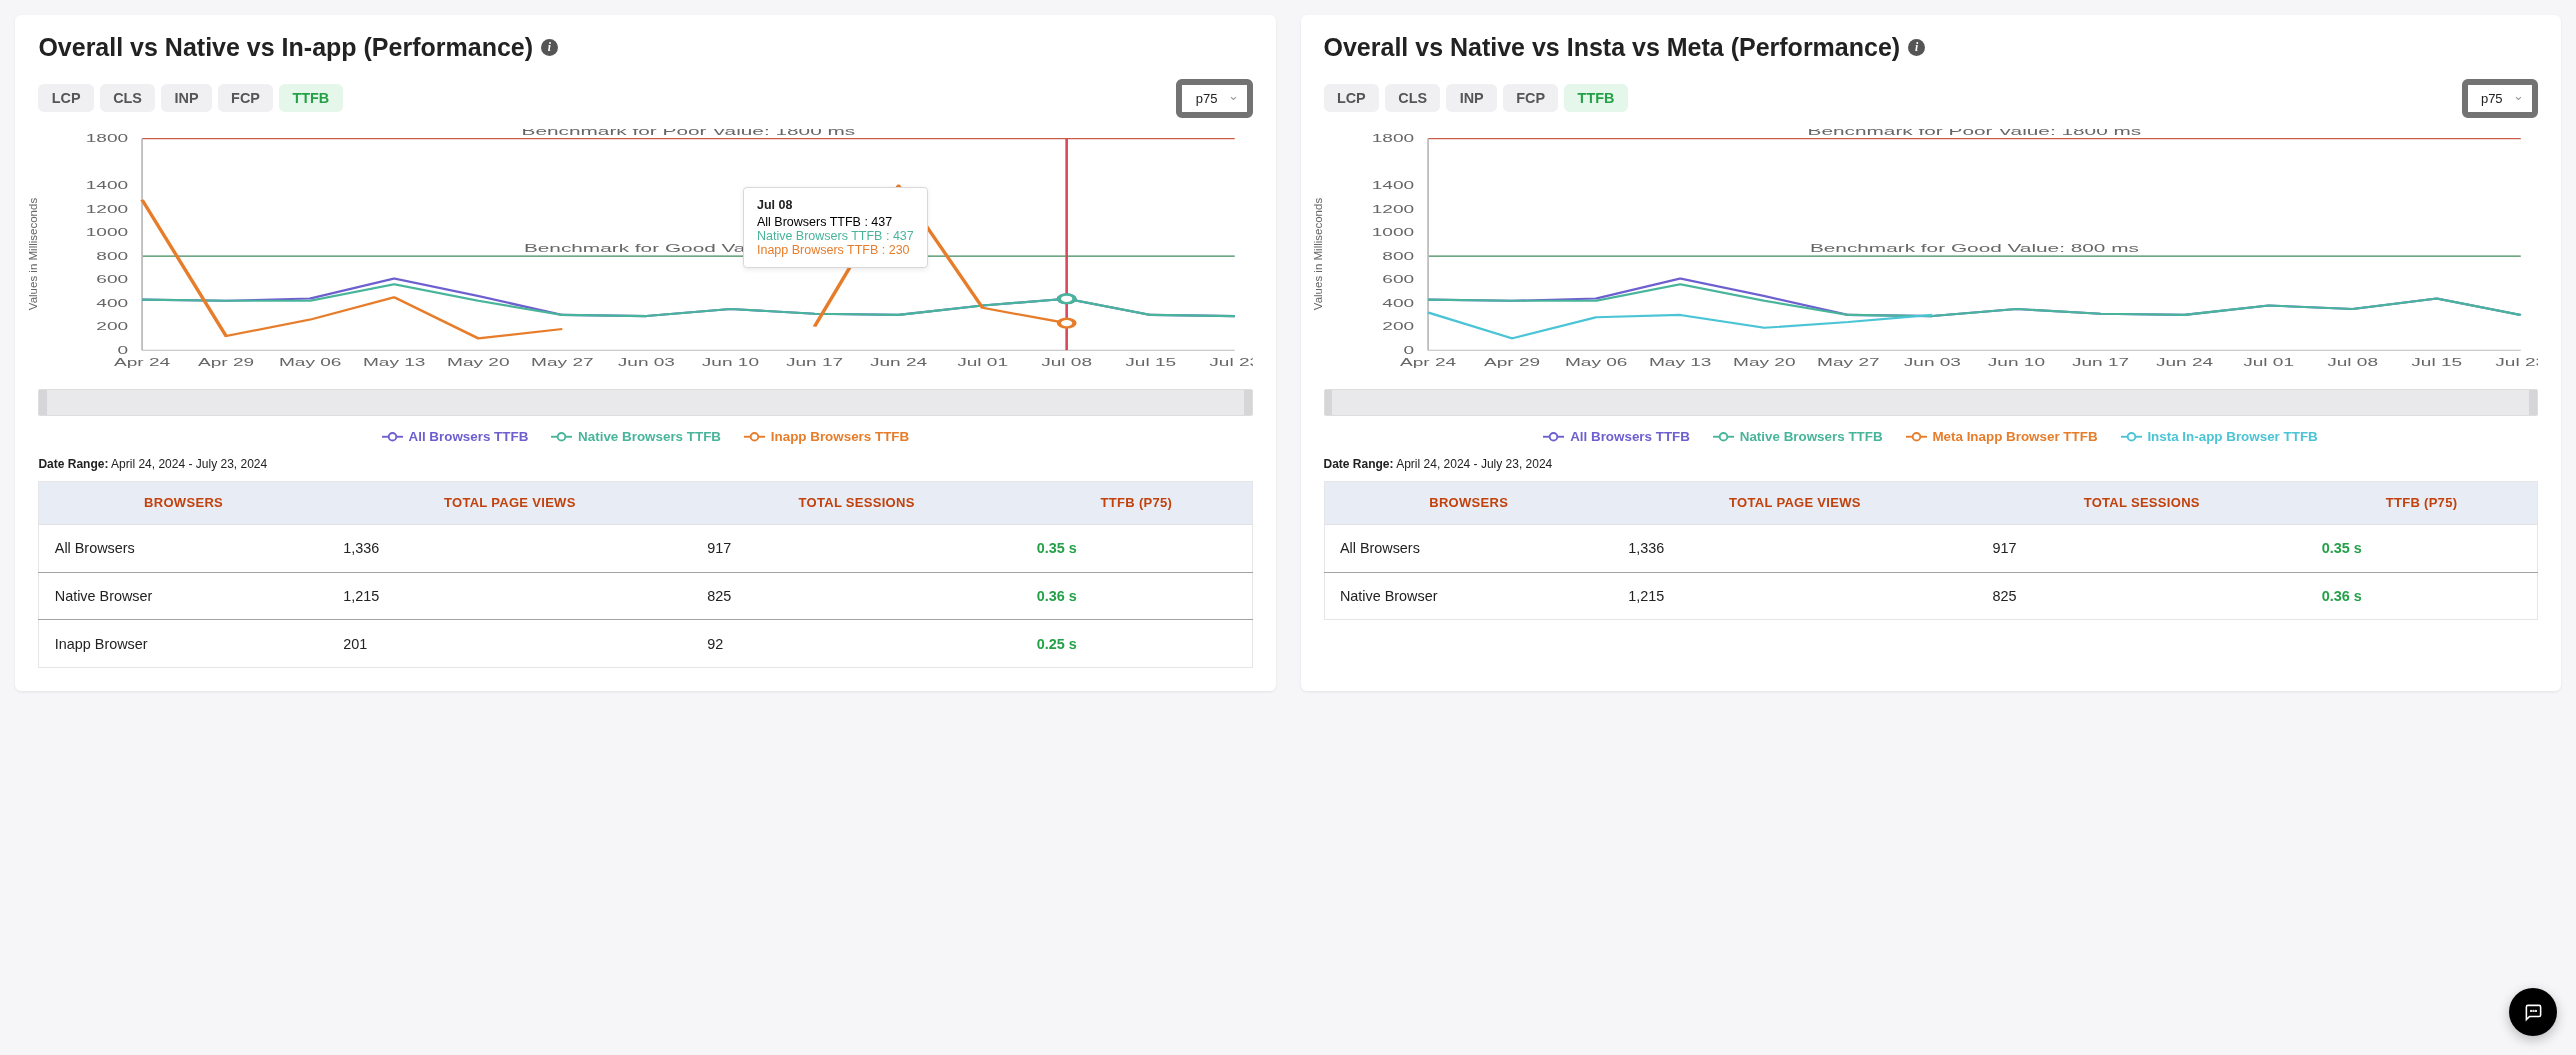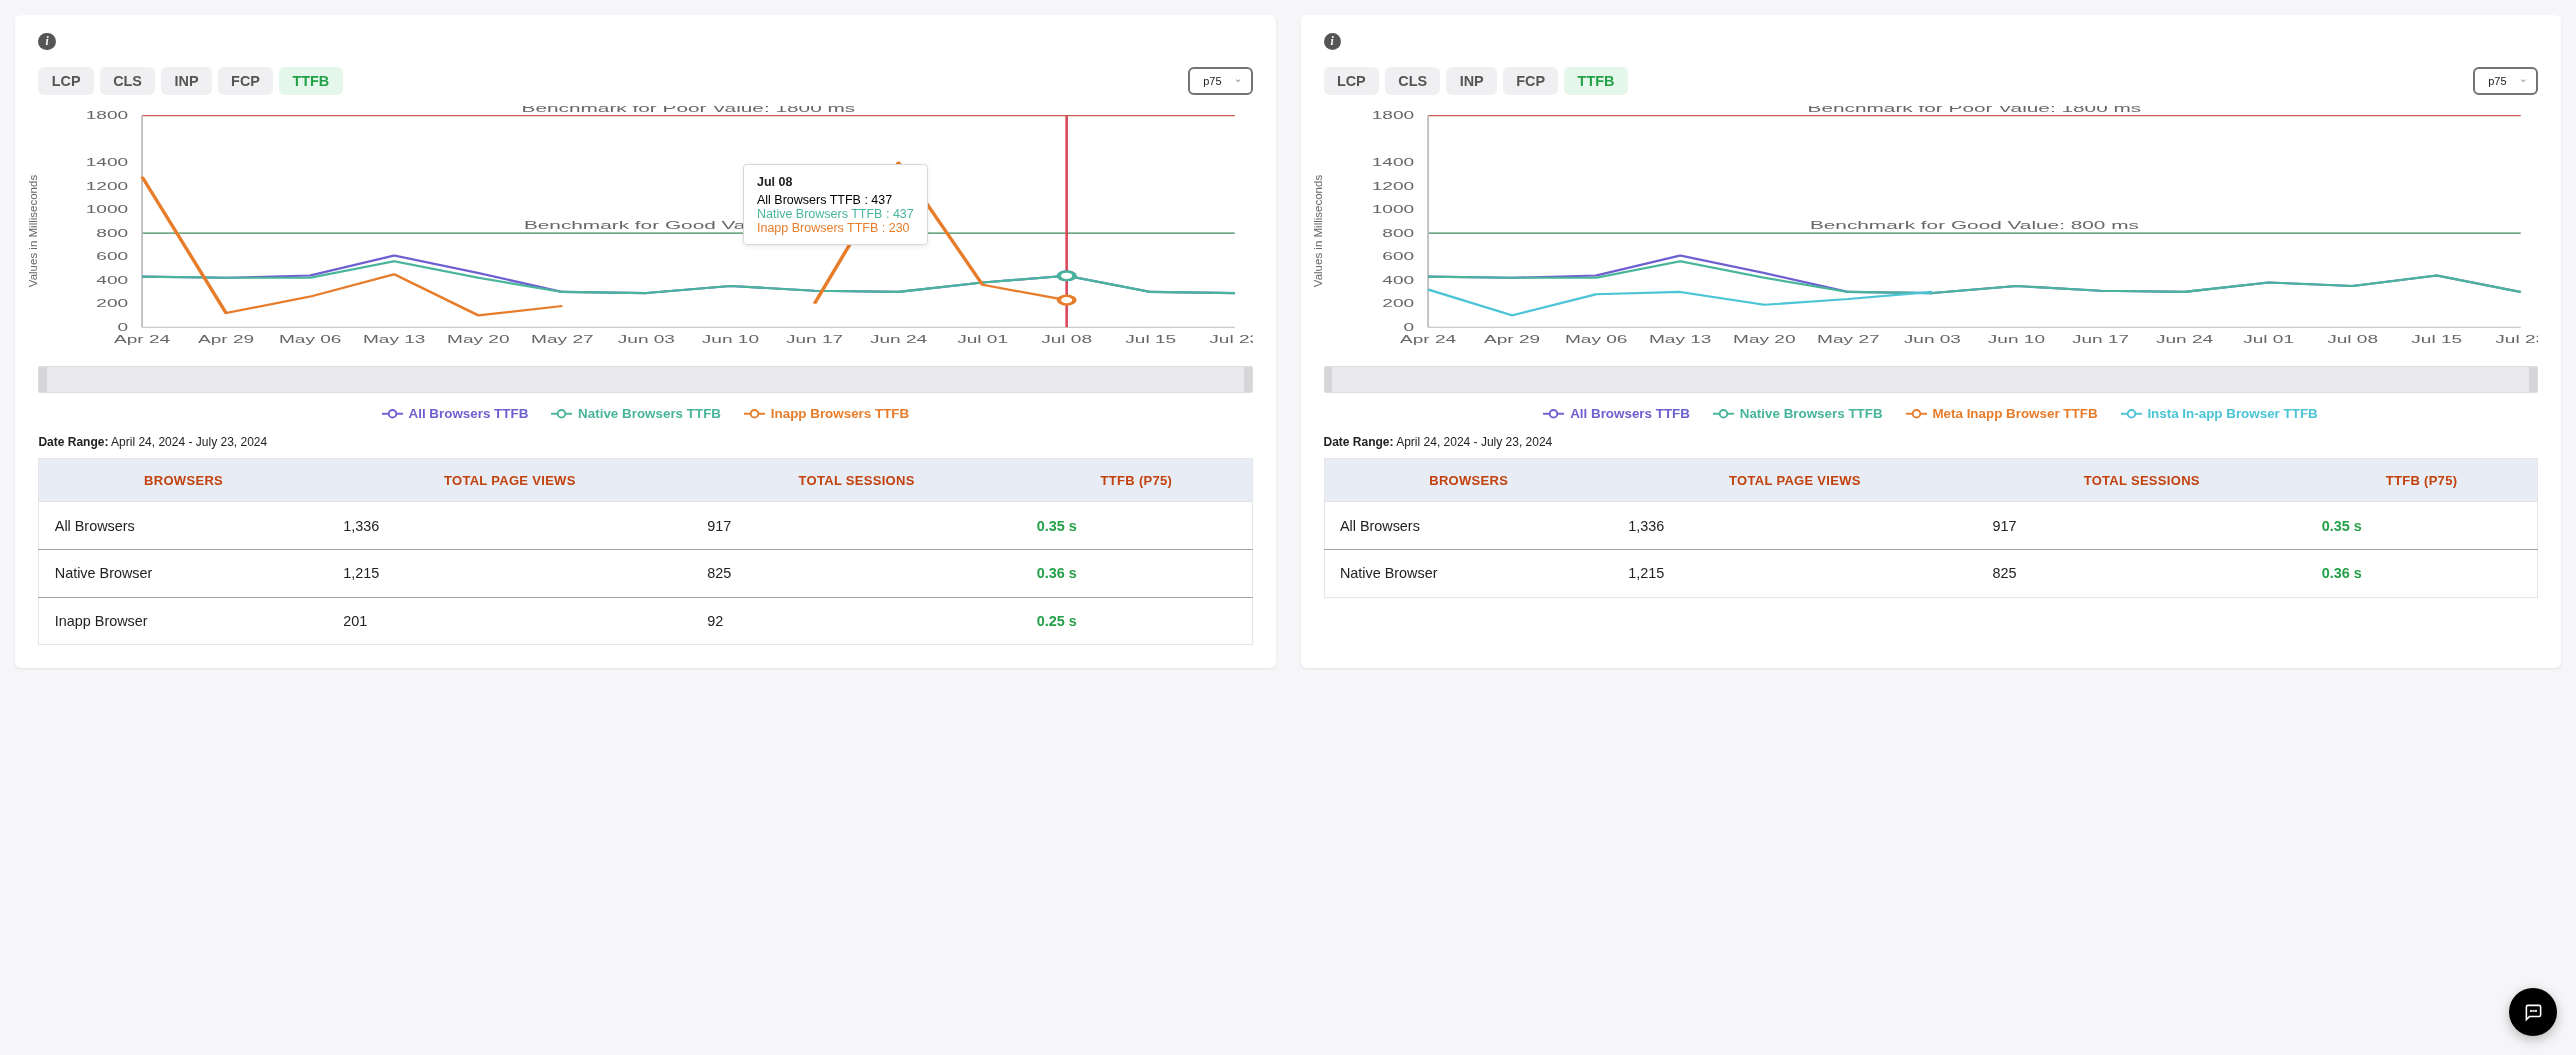--- a/index.html
+++ b/index.html
@@ -39,24 +39,24 @@
     padding: 5.8px 13.4px;
     border-radius: 5.8px;
     background: #f0f0f2;
     color: #555;
     font-size: 14.4px;
     font-weight: 600;
     cursor: pointer;
   }
   .tab.active { background: #e5f6ea; color: #24a148; }
   .percentile-select {
-    border: 2px solid #737373;
+    border: 6px solid #737373;
     border-radius: 5.8px;
     padding: 5.8px 29px 5.8px 13.4px;
-    font-size: 11px;
+    font-size: 13px;
     background: #fff;
     cursor: pointer;
     position: relative;
   }
   .percentile-select::after {
     content: "⌄";
     position: absolute; right: 7.7px; top: 2.9px; color: #999;
   }
   .chart-wrap { position: relative; width: 100%; }
   .y-label {
@@ -119,20 +119,21 @@
     font-size: 21px; cursor: pointer;
     box-shadow: 0 3.8px 11.5px rgba(0,0,0,0.25);
   }
 </style>
 </head>
 <body>
 
 <div class="grid" id="grid">
     <div class="card">
       <h2 class="card-title">
+        <span>Overall vs Native vs In-app (Performance)</span>
         <span class="info-icon">i</span>
       </h2>
       <div class="controls">
         <div class="tabs">
           <div class="tab">LCP</div>
           <div class="tab">CLS</div>
           <div class="tab">INP</div>
           <div class="tab">FCP</div>
           <div class="tab active">TTFB</div>
         </div>
@@ -242,20 +243,21 @@
             <td>Inapp Browser</td>
             <td>201</td>
             <td>92</td>
             <td class="metric-val">0.25 s</td>
           </tr>
         </tbody>
       </table>
     </div>
     <div class="card">
       <h2 class="card-title">
+        <span>Overall vs Native vs Insta vs Meta (Performance)</span>
         <span class="info-icon">i</span>
       </h2>
       <div class="controls">
         <div class="tabs">
           <div class="tab">LCP</div>
           <div class="tab">CLS</div>
           <div class="tab">INP</div>
           <div class="tab">FCP</div>
           <div class="tab active">TTFB</div>
         </div>

